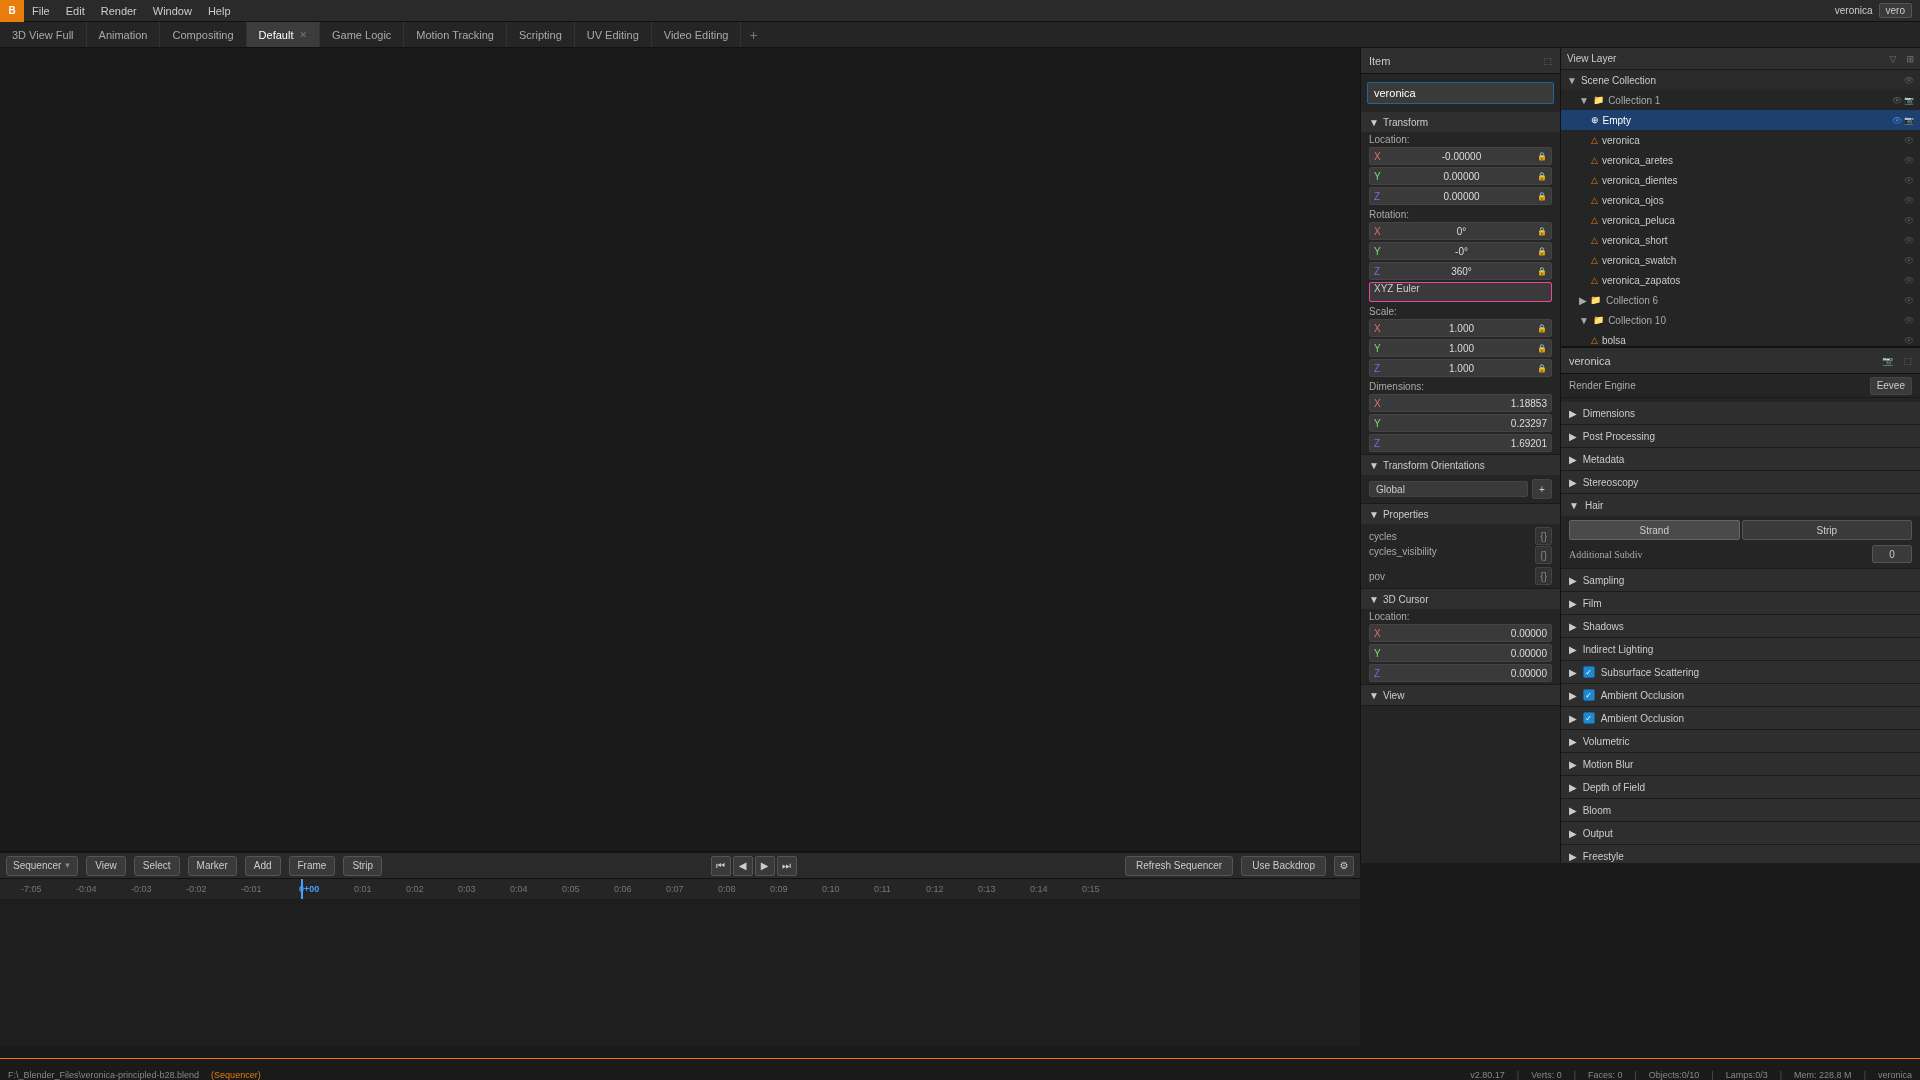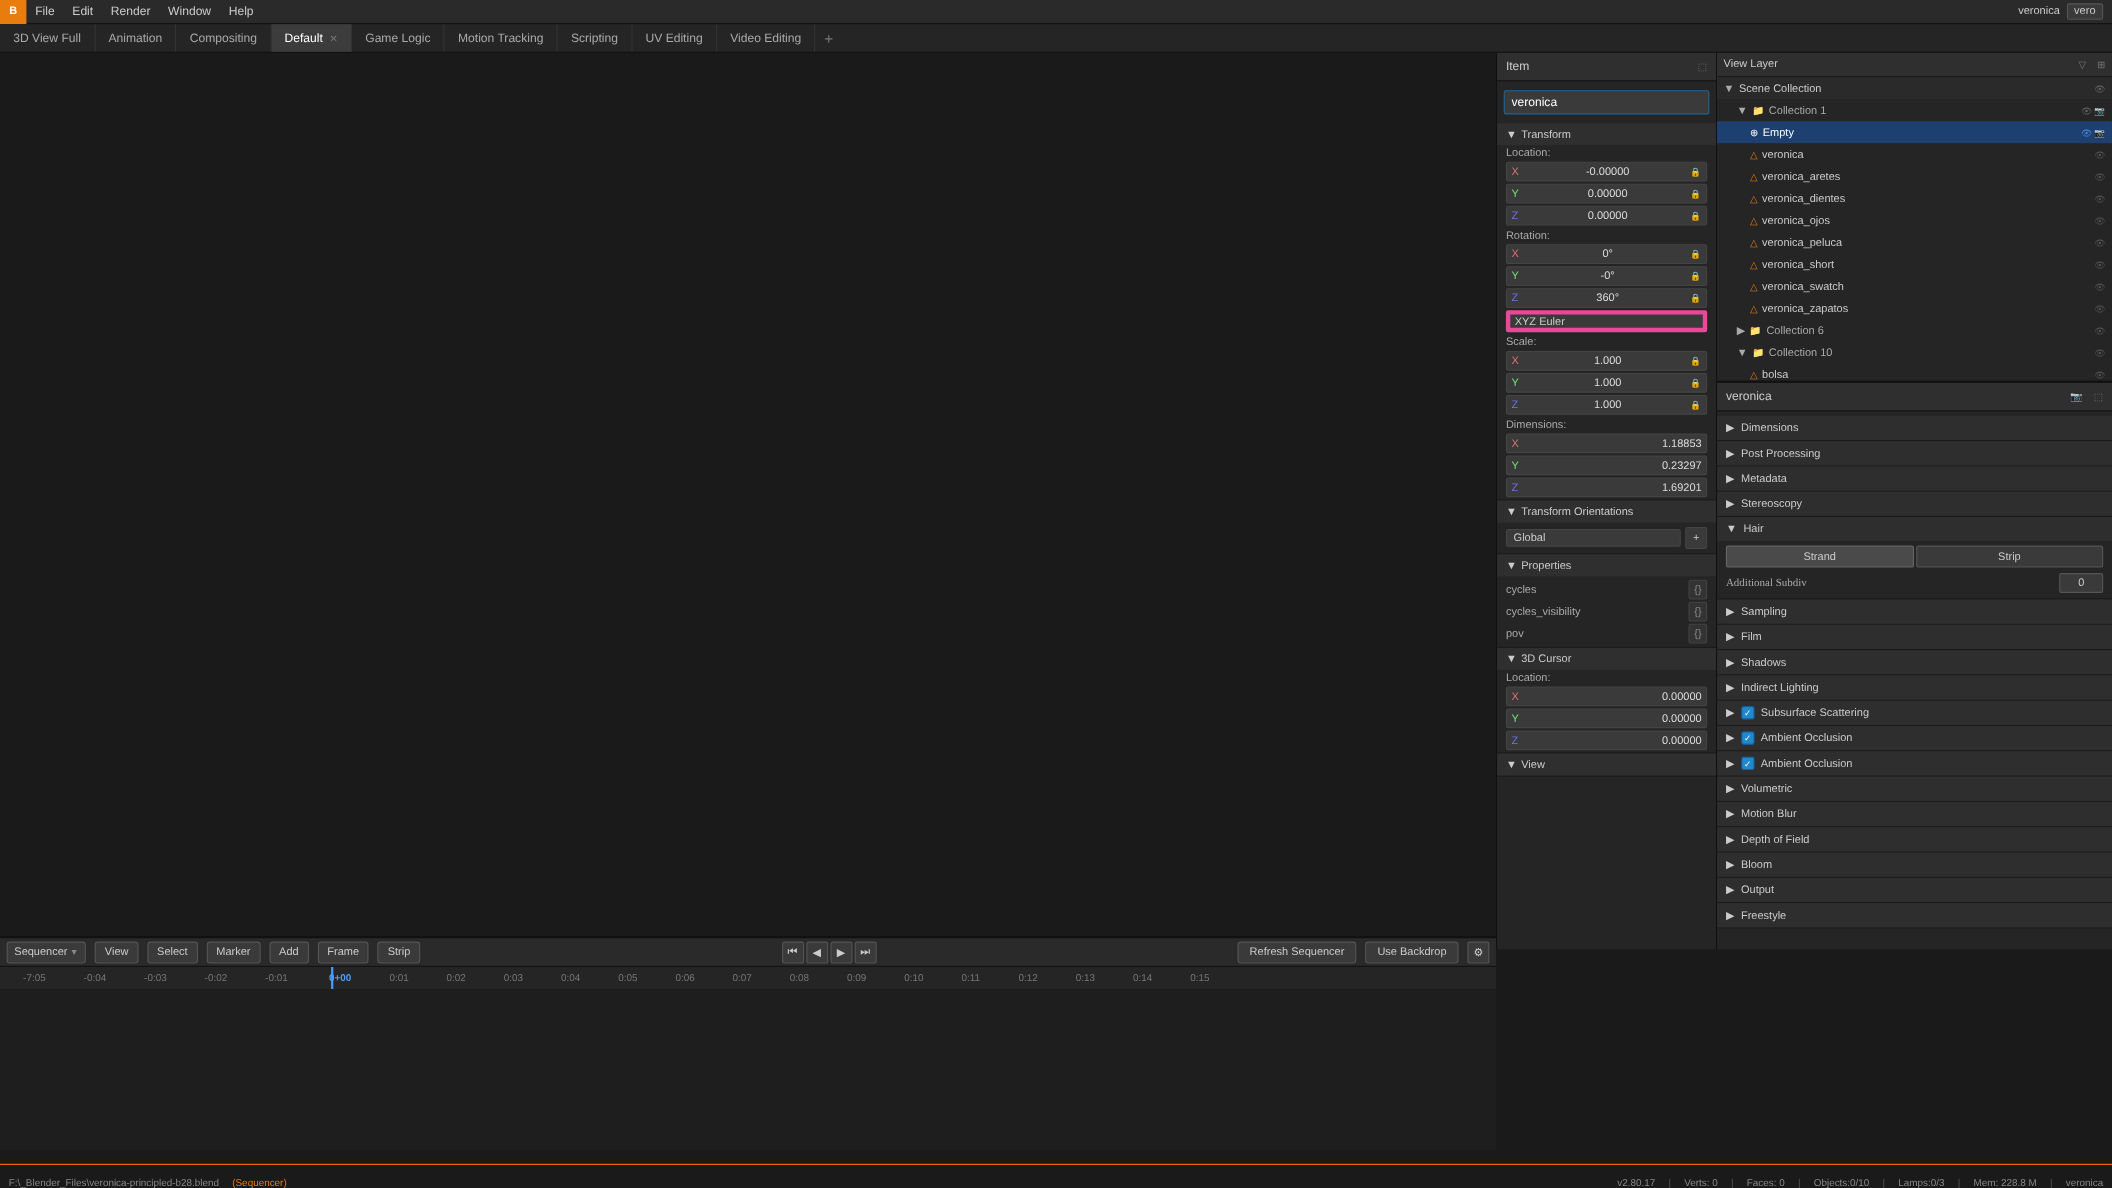--- a/index.html
+++ b/index.html
@@ -455,21 +455,21 @@
             <span class="xyz-value">-0°</span>
             <span class="xyz-lock">🔒</span>
           </div>
           <div class="xyz-field">
             <span class="xyz-label z">Z</span>
             <span class="xyz-value">360°</span>
             <span class="xyz-lock">🔒</span>
           </div>
         </div>
         <div style="margin-top:2px;">
-          <div style="display:flex;align-items:center;height:20px;background:#3a3a3a;border:4px solid #ec4899;border-radius:2px;padding:0 4px;font-size:10px;color:#ccc;">
+          <div style="display:flex;align-items:flex-start;height:20px;background:#3a3a3a;border:1px solid #ec4899;border-radius:2px;padding:0 4px;font-size:10px;color:#ccc;">
             <span>XYZ Euler</span>
           </div>
         </div>
       </div>
 
       <div class="prop-field-group">
         <div class="prop-field-label">Scale:</div>
         <div class="prop-xyz-row">
           <div class="xyz-field">
             <span class="xyz-label">X</span>
@@ -524,21 +524,21 @@
     <div class="prop-section">
       <div class="prop-section-header">
         <span>▼</span>
         <span>Properties</span>
       </div>
       <div style="padding:2px 8px;">
         <div style="display:flex;align-items:center;height:20px;font-size:10px;">
           <span style="color:#aaa;flex:1;">cycles</span>
           <span style="color:#888;background:#333;border:1px solid #444;border-radius:2px;padding:0 4px;height:18px;display:flex;align-items:center;">{}</span>
         </div>
-        <div style="display:flex;align-items:center;height:20px;font-size:10px;">
+        <div style="display:flex;height:20px;font-size:10px;">
           <span style="color:#aaa;flex:1;">cycles_visibility</span>
           <span style="color:#888;background:#333;border:1px solid #444;border-radius:2px;padding:0 4px;height:18px;display:flex;align-items:center;">{}</span>
         </div>
         <div style="display:flex;align-items:center;height:20px;font-size:10px;">
           <span style="color:#aaa;flex:1;">pov</span>
           <span style="color:#888;background:#333;border:1px solid #444;border-radius:2px;padding:0 4px;height:18px;display:flex;align-items:center;">{}</span>
         </div>
       </div>
     </div>
 
@@ -692,20 +692,26 @@
     <div id="render-props-area">
 
       <div style="height:26px;background:#2f2f2f;display:flex;align-items:center;padding:0 8px;border-bottom:1px solid #111;gap:6px;">
         <span style="font-size:11px;color:#ccc;">veronica</span>
         <div style="flex:1;"></div>
 
         <span style="font-size:9px;color:#777;cursor:pointer;">📷</span>
         <span style="font-size:9px;color:#777;cursor:pointer;margin-left:4px;">⬚</span>
       </div>
 
+      <div style="padding:4px 8px;display:flex;align-items:center;height:24px;border-bottom:1px solid #1a1a1a;">
+        <span style="color:#aaa;font-size:10px;flex:1;">Render Engine</span>
+        <div style="background:#3a3a3a;border:1px solid #444;border-radius:2px;padding:0 6px;height:18px;display:flex;align-items:center;font-size:10px;color:#ccc;">
+          <span>Eevee</span>
+        </div>
+      </div>
 
       <div class="render-props">
 
         <div class="rp-section">
           <div class="rp-header">
             <span>▶</span>
             <span>Dimensions</span>
           </div>
         </div>
 

